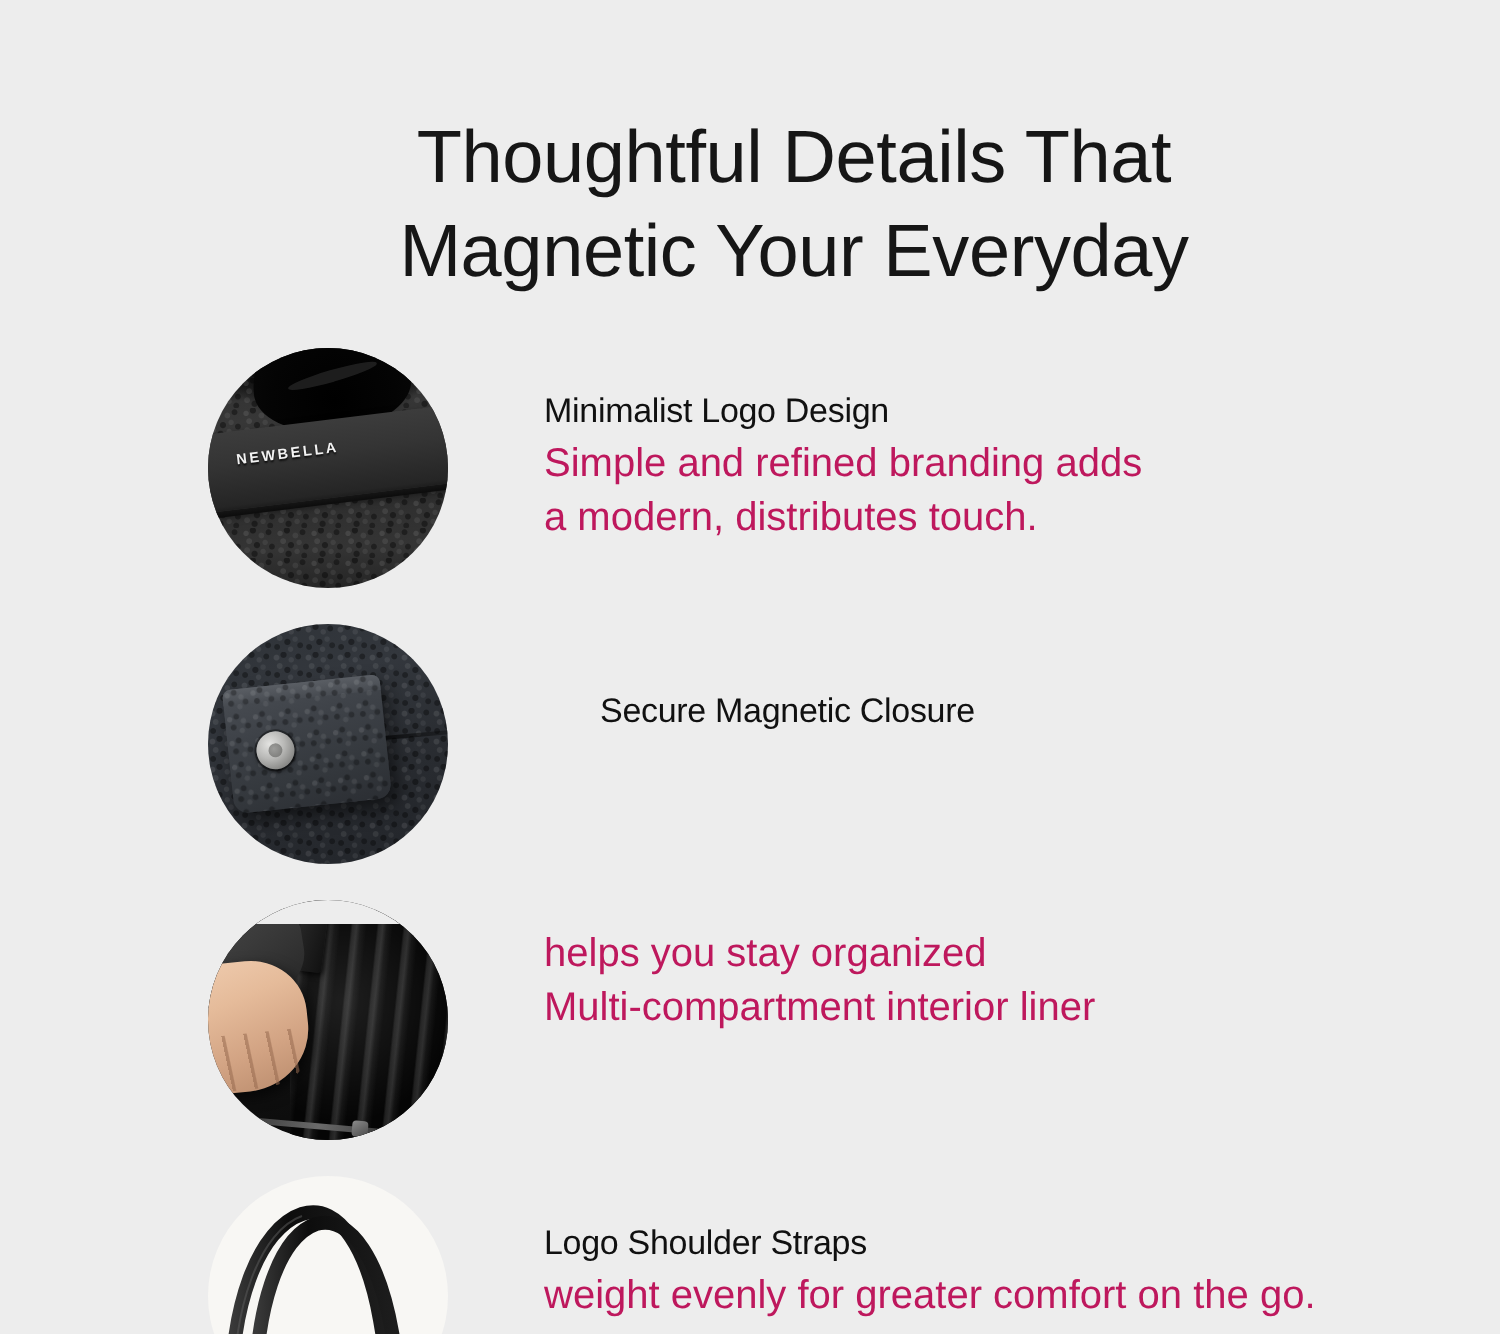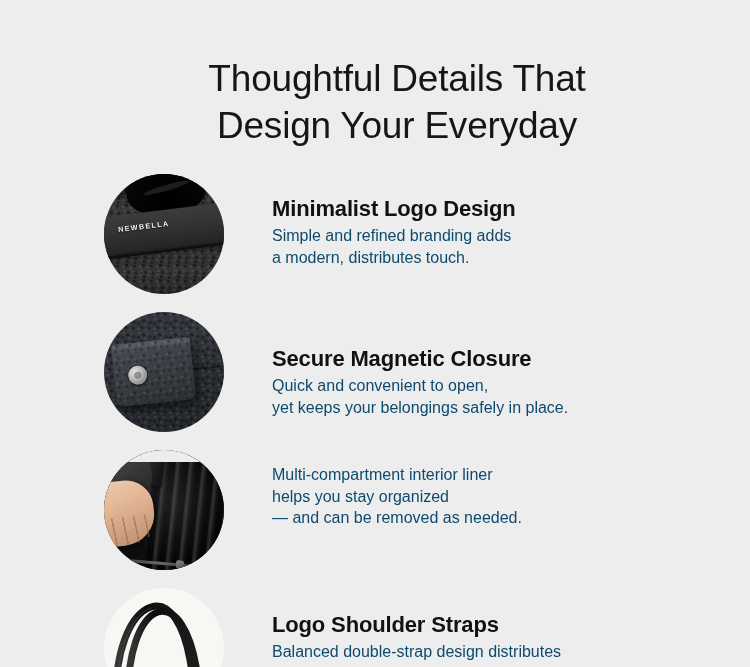--- a/index.html
+++ b/index.html
@@ -286,50 +286,50 @@
   
   .t4 {
     background: #f8f7f4;
     overflow: visible;
   }
   .t4-svg { position: absolute; inset: 0; overflow: visible; }
 
   
   .feature-text { padding-top: 6px; }
   .feature-title {
-    font-size: 22px;
-    font-weight: 700;
+    font-size: 17px;
+    font-weight: 400;
     color: #111;
     margin: 0 0 3px 0;
     letter-spacing: -0.15px;
   }
   .feature-desc {
-    font-size: 16px;
+    font-size: 20px;
     font-weight: 400;
-    color: #0c4a6e;
+    color: #be185d;
     line-height: 1.33;
   }
   .feature-desc .dl { display: block; white-space: nowrap; }
 
   
   .row-1 { margin-top: 0; }
   .row-1 .feature-text { padding-top: 22px; }
-  .row-2 .feature-text { padding-top: 34px; }
+  .row-2 .feature-text { padding-top: 34px; margin-left: 28px; }
   .row-3 .feature-text { padding-top: 14px; }
   .row-4 .feature-text { padding-top: 24px; }
   .row-2 { margin-top: 8px; }
   .row-3 { margin-top: 8px; }
   .row-4 { margin-top: 8px; }
 </style>
 </head>
 <body>
 
 <h1 class="headline">
   <span class="hl-line">Thoughtful Details That</span>
-  <span class="hl-line">Design Your Everyday</span>
+  <span class="hl-line">Magnetic Your Everyday</span>
 </h1>
 
 <div class="features">
 
   <div class="feature-row row-1">
     <div class="thumb-wrap">
       <div class="thumb t1">
         <div class="t1-grain"></div>
         <div class="t1-open"></div>
         <div class="t1-band"></div>
@@ -351,45 +351,40 @@
         <div class="t2-grain"></div>
         <div class="t2-seam"></div>
         <div class="t2-flap">
           <div class="t2-flap-grain"></div>
           <div class="t2-snap"></div>
         </div>
       </div>
     </div>
     <div class="feature-text">
       <p class="feature-title">Secure Magnetic Closure</p>
-      <div class="feature-desc">
-        <span class="dl">Quick and convenient to open,</span>
-        <span class="dl">yet keeps your belongings safely in place.</span>
-      </div>
     </div>
   </div>
 
   <div class="feature-row row-3">
     <div class="thumb-wrap">
       <div class="thumb t3">
         <div class="t3-pleats"></div>
         <div class="t3-strap"></div>
         <div class="t3-sleeve"></div>
         <div class="t3-hand">
           <div class="t3-fingers"></div>
         </div>
         <div class="t3-zip"></div>
         <div class="t3-top"></div>
       </div>
     </div>
     <div class="feature-text">
       <div class="feature-desc">
+        <span class="dl">helps you stay organized</span>
         <span class="dl">Multi-compartment interior liner</span>
-        <span class="dl">helps you stay organized</span>
-        <span class="dl">— and can be removed as needed.</span>
       </div>
     </div>
   </div>
 
   <div class="feature-row row-4">
     <div class="thumb-wrap">
       <div class="thumb t4">
         <svg class="t4-svg" viewBox="0 0 120 120">
           <defs>
             <linearGradient id="strapGrad" x1="0" y1="0" x2="1" y2="0">
@@ -400,19 +395,18 @@
           </defs>
           <path d="M12,118 C10,64 26,26 47,19 C66,13 80,38 86,72 C90,95 92,110 93,122" fill="none" stroke="url(#strapGrad)" stroke-width="7" stroke-linecap="round"></path>
           <path d="M24,120 C22,66 36,30 54,24 C72,19 86,44 92,78 C96,100 98,112 99,124" fill="none" stroke="url(#strapGrad)" stroke-width="7" stroke-linecap="round"></path>
           <path d="M13,117 C11,64 27,27 47,20" fill="none" stroke="#5a5a5a" stroke-width="1" opacity=".55"></path>
         </svg>
       </div>
     </div>
     <div class="feature-text">
       <p class="feature-title">Logo Shoulder Straps</p>
       <div class="feature-desc">
-        <span class="dl">Balanced double-strap design distributes</span>
         <span class="dl">weight evenly for greater comfort on the go.</span>
       </div>
     </div>
   </div>
 
 </div>
 
 </body></html>

